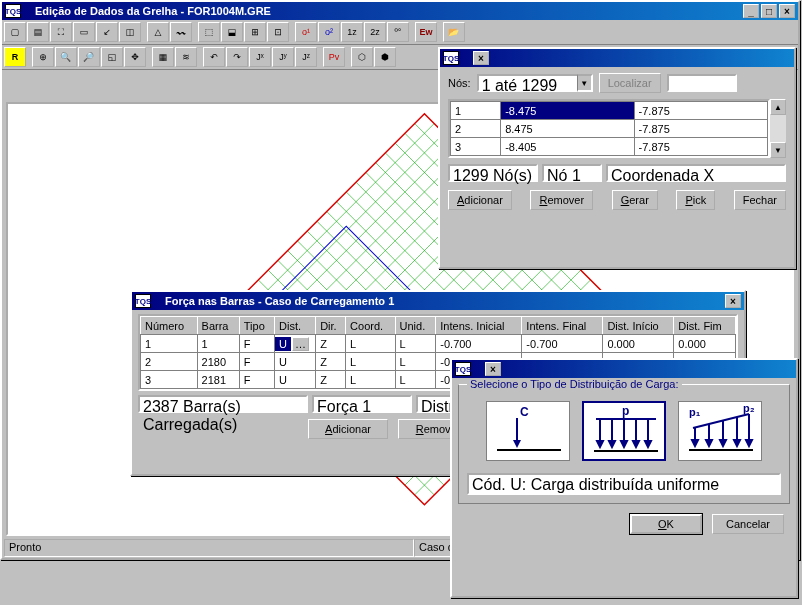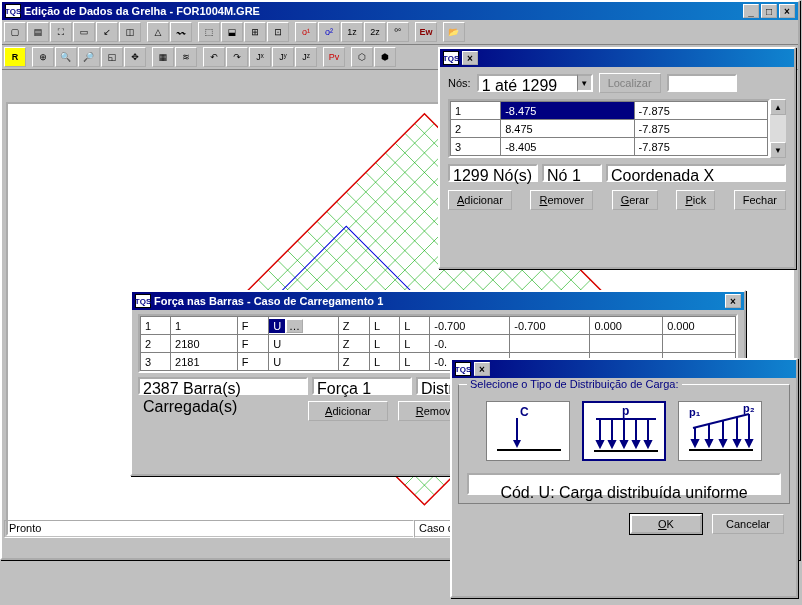--- a/index.html
+++ b/index.html
@@ -24,21 +24,21 @@
     font-weight: bold;
     padding: 2px 3px;
     display: flex;
     align-items: center;
     height: 18px;
   }
   .titlebar .appicon {
     width: 16px; height: 14px;
     background:#fff; color:#008; font-size:8px; font-weight:bold;
     display:inline-flex; align-items:center; justify-content:center;
-    margin-right:3px; border:1px solid #000;
+    margin-right:14px; border:1px solid #000;
   }
   .titlebar .title-text { flex:1; }
   .titlebar .ctrls { display:flex; gap:2px; }
   .titlebar .ctrl {
     width:16px;height:14px;background:#c0c0c0;border:1px outset #fff;
     font-family:Arial; font-size:10px; font-weight:bold; color:#000;
     display:inline-flex;align-items:center;justify-content:center;
     cursor:default;
   }
   .menubar { background:#c0c0c0; padding:2px 4px; font-size:11px; border-bottom:1px solid #808080; }
@@ -54,21 +54,21 @@
     display:inline-flex;align-items:center;justify-content:center;
     font-size:9px; color:#000; overflow:hidden;
   }
   .tsep { width:4px; }
   .canvas {
     position:absolute; left:4px; top:100px; right:4px; bottom:22px;
     background:#fff; border:2px inset #fff;
     overflow:hidden;
   }
   .statusbar {
-    position:absolute; left:2px; right:2px; bottom:20px; height:18px;
+    position:absolute; left:2px; right:2px; bottom:1px; height:18px;
     display:flex;
   }
   .statuscell { border:1px inset #fff; padding:1px 4px; height:18px; }
   .btn {
     background:#c0c0c0; border:1px outset #fff; padding:2px 8px;
     font-size:11px; min-height:20px; cursor:default;
     display:inline-flex; align-items:center; justify-content:center;
   }
   .textbox {
     background:#fff; border:2px inset #fff; padding:1px 3px; font-size:16px;
@@ -298,20 +298,33 @@
     <span class="appicon">TQS</span>
     <span class="title-text">Força nas Barras - Caso de Carregamento 1</span>
     <span class="ctrls">
         <span class="ctrl">×</span>
       </span>
   </div>
   <div style="padding:4px 6px;">
     <div class="gridwrap">
       <table class="grid">
         <tbody>
+            <tr>
+          <th>Número</th>
+          <th>Barra</th>
+          <th>Tipo</th>
+          <th>Dist.</th>
+          <th>Dir.</th>
+          <th>Coord.</th>
+          <th>Unid.</th>
+          <th>Intens. Inicial</th>
+          <th>Intens. Final</th>
+          <th>Dist. Início</th>
+          <th>Dist. Fim</th>
+        </tr>
         <tr>
           <td>1</td>
           <td>1</td>
           <td>F</td>
           <td style="padding:0"><span style="display:inline-block;background:#000080;color:#fff;padding:1px 4px">U</span><span style="display:inline-block;border:1px outset #fff;background:#c0c0c0;padding:0 2px;margin-left:1px">…</span></td>
           <td>Z</td>
           <td>L</td>
           <td>L</td>
           <td>-0.700</td>
           <td>-0.700</td>
@@ -411,19 +424,19 @@
               <polygon points="44,44 41,38 47,38"></polygon>
             <line x1="58" y1="15" x2="58" y2="40"></line>
               <polygon points="58,44 55,38 61,38"></polygon>
             <line x1="70" y1="12" x2="70" y2="40"></line>
               <polygon points="70,44 67,38 73,38"></polygon>
           </g>
           <line x1="10" y1="48" x2="74" y2="48" stroke="#000" stroke-width="2"></line>
         </svg>
       </span>
     </div>
-    <div class="textbox" style="width:100%;text-align:center;height:22px;padding-top:9px">Cód. U: Carga distribuída uniforme</div>
+    <div class="textbox" style="width:100%;height:22px;padding-top:1px">Cód. U: Carga distribuída uniforme</div>
   </div>
   <div style="display:flex;gap:10px;justify-content:flex-end;padding:4px 12px 8px;">
     <span class="btn" style="width:72px;border:2px outset #fff;box-shadow:0 0 0 1px #000"><u>O</u>K</span>
     <span class="btn" style="width:72px">Cancelar</span>
   </div>
 </div>
 
 </body></html>

